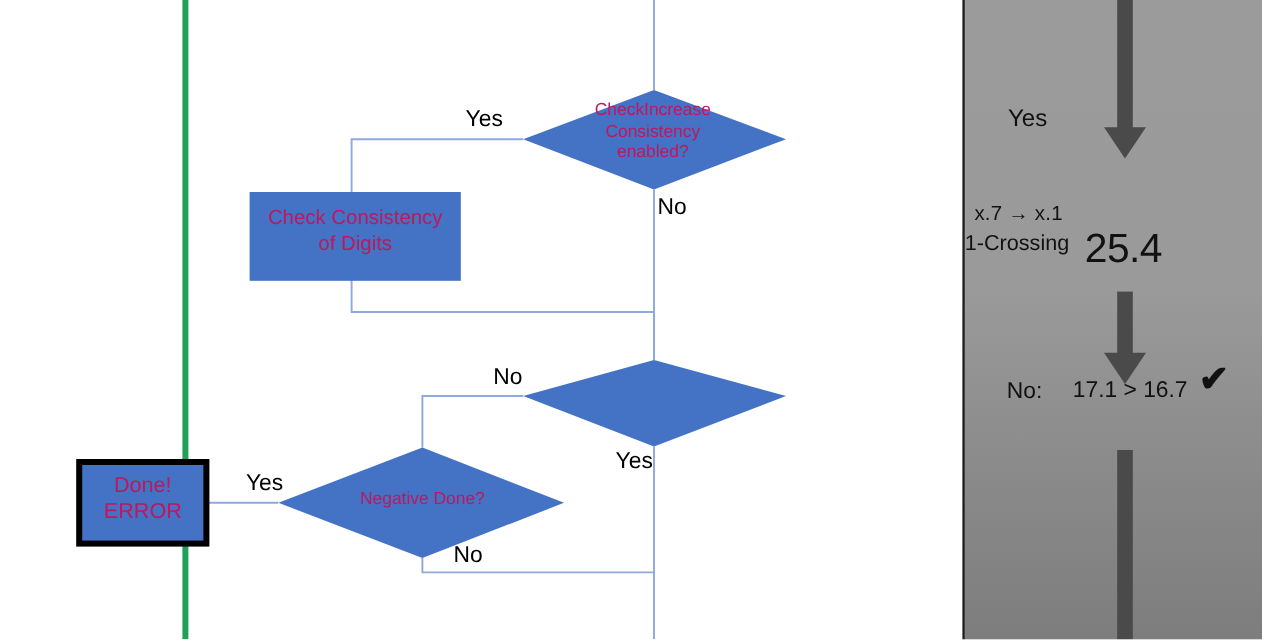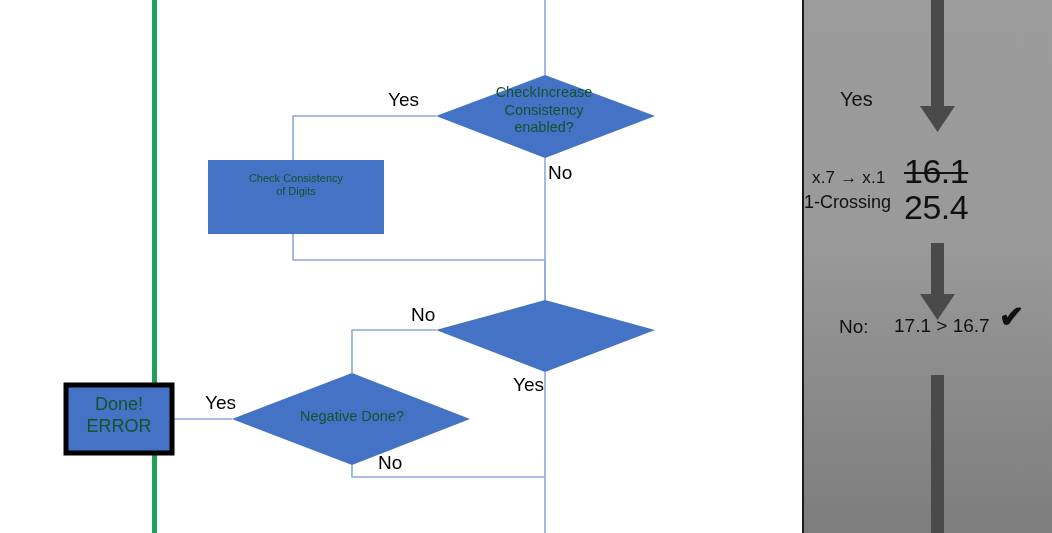--- a/index.html
+++ b/index.html
@@ -11,21 +11,21 @@
     position:relative;
   }
   #stage{position:absolute;left:0;top:0;width:1052px;height:533px;overflow:hidden;}
 
   
   #flow{position:absolute;left:0;top:0;width:802px;height:533px;background:#fff;}
   #flow-svg{position:absolute;left:0;top:0;width:802px;height:533px;}
 
   .node-label{
     position:absolute;
-    color:#14532d;
+    color:#be185d;
     text-align:center;
     line-height:1.22;
     pointer-events:none;
     white-space:pre-line;
   }
   .edge-label{
     position:absolute;
     color:#000000;
     font-size:19px;
     line-height:1;
@@ -37,21 +37,21 @@
     left:444px;top:84px;width:200px;font-size:14.5px;
   }
   #lbl-negrate-allowed{
     left:444px;top:310px;width:200px;font-size:14.5px;
   }
   #lbl-negrate{
     left:252px;top:408px;width:200px;font-size:14.5px;
   }
   
   #lbl-checkcons{
-    left:210px;top:172px;width:172px;font-size:11px;
+    left:210px;top:172px;width:172px;font-size:17px;
   }
   #lbl-done{
     left:68px;top:394px;width:102px;font-size:18px;text-align:center;
   }
 
   
   #panel{
     position:absolute;left:802px;top:0;width:250px;height:533px;
     background:linear-gradient(to bottom,#9b9b9b 0%,#9a9a9a 45%,#8b8b8b 72%,#7d7d7d 100%);
     border-left:2px solid #1b1b1b;
@@ -156,21 +156,20 @@
 
       <rect x="127" y="375" width="13" height="158" fill="#4A4A4A"></rect>
     </svg>
 
     <div class="panel-text" id="p-yes">Yes</div>
 
     <div class="panel-text" id="p-xconv">x.7 → x.1</div>
 
     <div class="panel-text" id="p-zcross">1-Crossing</div>
 
-    <div class="panel-text" id="p-num1">16.1</div>
 
     <div class="panel-text" id="p-num2">25.4</div>
 
     <div class="panel-text" id="p-no">No:</div>
 
     <div class="panel-text" id="p-cmp">17.1 &gt; 16.7</div>
 
     <div class="panel-text" id="p-check">✔</div>
   </div>
 

